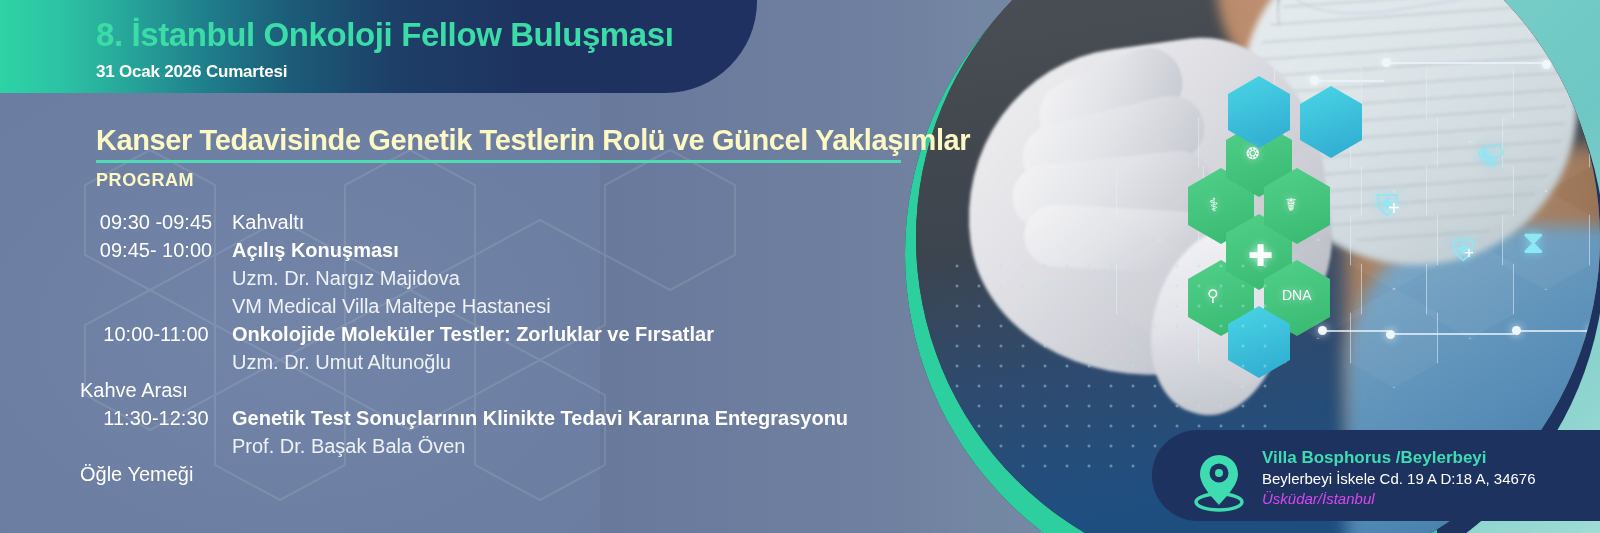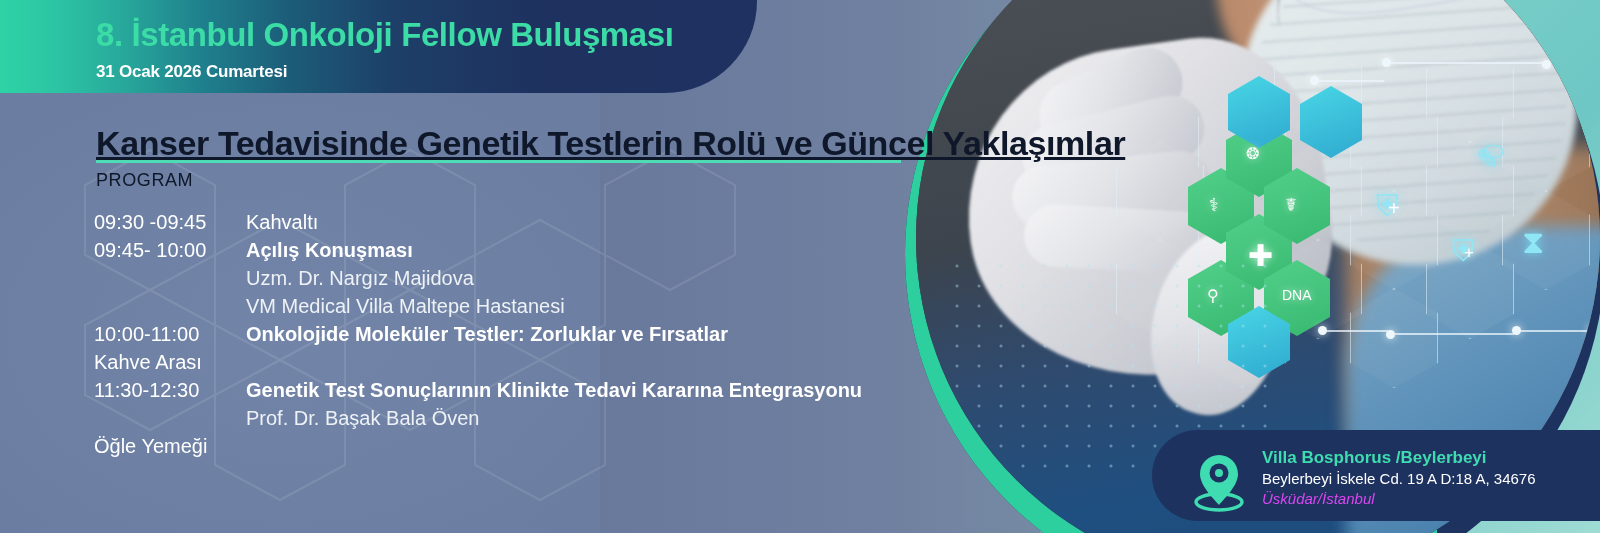--- a/index.html
+++ b/index.html
@@ -262,50 +262,50 @@
     font-weight: bold;
     letter-spacing: -0.2px;
     white-space: nowrap;
   }
 
   
   .subject {
     position: absolute;
     left: 96px;
     top: 124px;
-    color: #0f172a;
-    font-size: 34px;
+    color: #fef9c3;
+    font-size: 29px;
     font-weight: bold;
     letter-spacing: -0.4px;
     white-space: nowrap;
-    text-decoration: underline;
   }
   .subject-rule {
     position: absolute;
     left: 96px;
     top: 160px;
     width: 805px;
     height: 3px;
     background: #4fdcb4;
   }
   .program-label {
     position: absolute;
     left: 96px;
     top: 170px;
-    color: #0f172a;
+    color: #fef9c3;
     font-size: 18px;
-    font-weight: normal;
+    font-weight: bold;
     letter-spacing: 0.6px;
   }
 
   .schedule {
     position: absolute;
-    left: 94px;
+    left: 80px;
     top: 208px;
     width: 860px;
+    text-align: center;
   }
   .sched-row {
     display: flex;
     align-items: flex-start;
     line-height: 28px;
   }
   .sched-time {
     width: 152px;
     flex: 0 0 152px;
     color: #ffffff;
@@ -495,20 +495,24 @@
       </div>
       <div class="sched-row">
         <div class="sched-time"></div>
         <div class="sched-text sub">VM Medical Villa Maltepe Hastanesi</div>
       </div>
       <div class="sched-row">
         <div class="sched-time">10:00-11:00</div>
         <div class="sched-text bold">Onkolojide Moleküler Testler: Zorluklar ve Fırsatlar</div>
       </div>
       <div class="sched-row">
+        <div class="sched-time"></div>
+        <div class="sched-text sub">Uzm. Dr. Umut Altunoğlu</div>
+      </div>
+      <div class="sched-row">
         <div class="sched-text">Kahve Arası</div>
       </div>
       <div class="sched-row">
         <div class="sched-time">11:30-12:30</div>
         <div class="sched-text bold">Genetik Test Sonuçlarının Klinikte Tedavi Kararına Entegrasyonu</div>
       </div>
       <div class="sched-row">
         <div class="sched-time"></div>
         <div class="sched-text sub">Prof. Dr. Başak Bala Öven</div>
       </div>

